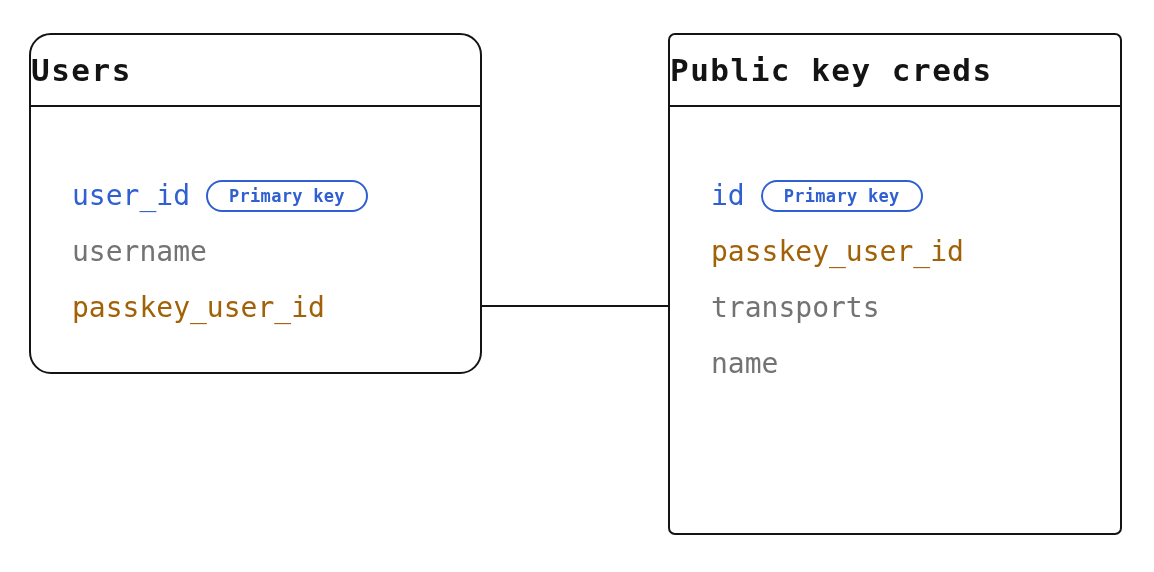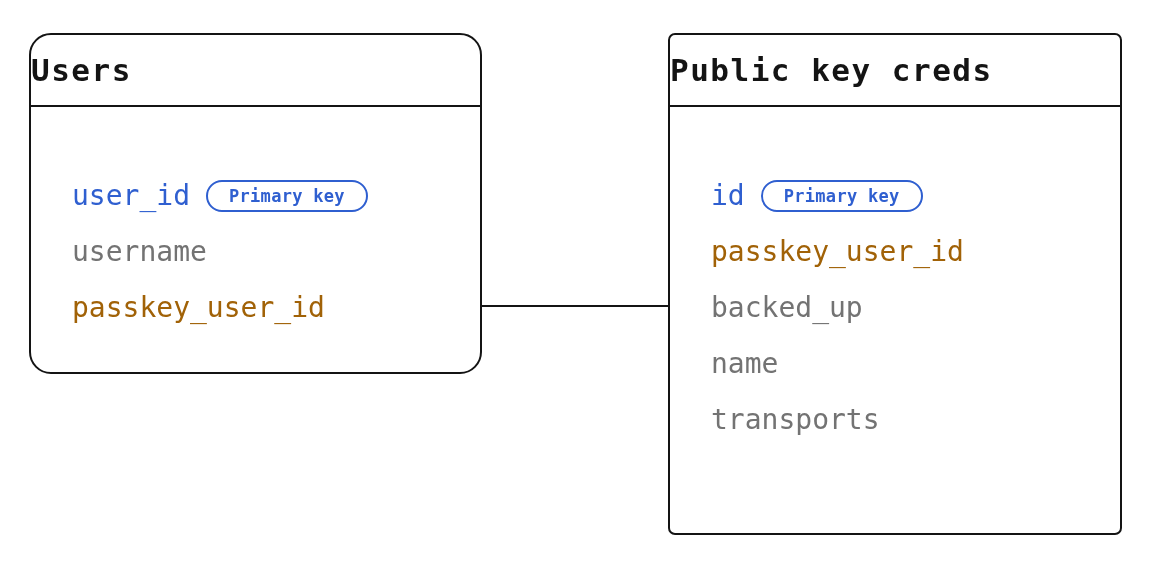--- a/index.html
+++ b/index.html
@@ -153,28 +153,25 @@
         <span class="pk-badge">
           <span class="pk-badge-label">Primary key</span>
         </span>
       </div>
 
 
       <div class="field-row">
         <span class="field-name accent-orange">passkey_user_id</span>
       </div>
 
+
       <div class="field-row">
-        <span class="field-name">backed_up</span>
+        <span class="field-name">transports</span>
       </div>
 
       <div class="field-row">
         <span class="field-name">name</span>
-      </div>
-
-      <div class="field-row">
-        <span class="field-name">transports</span>
       </div>
 
     </div>
   </div>
 
 </div>
 
 </body></html>

